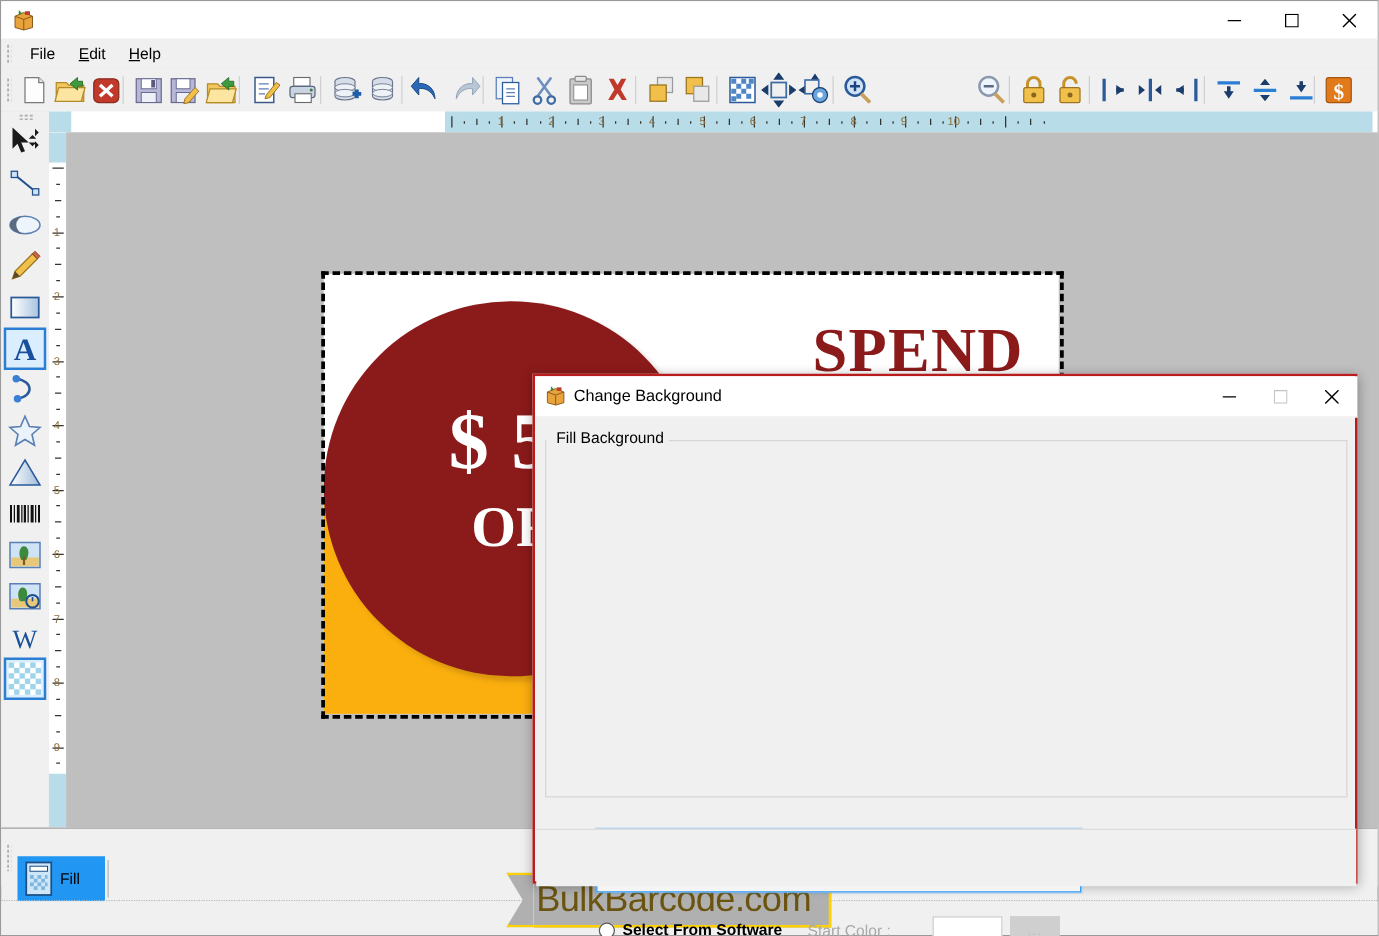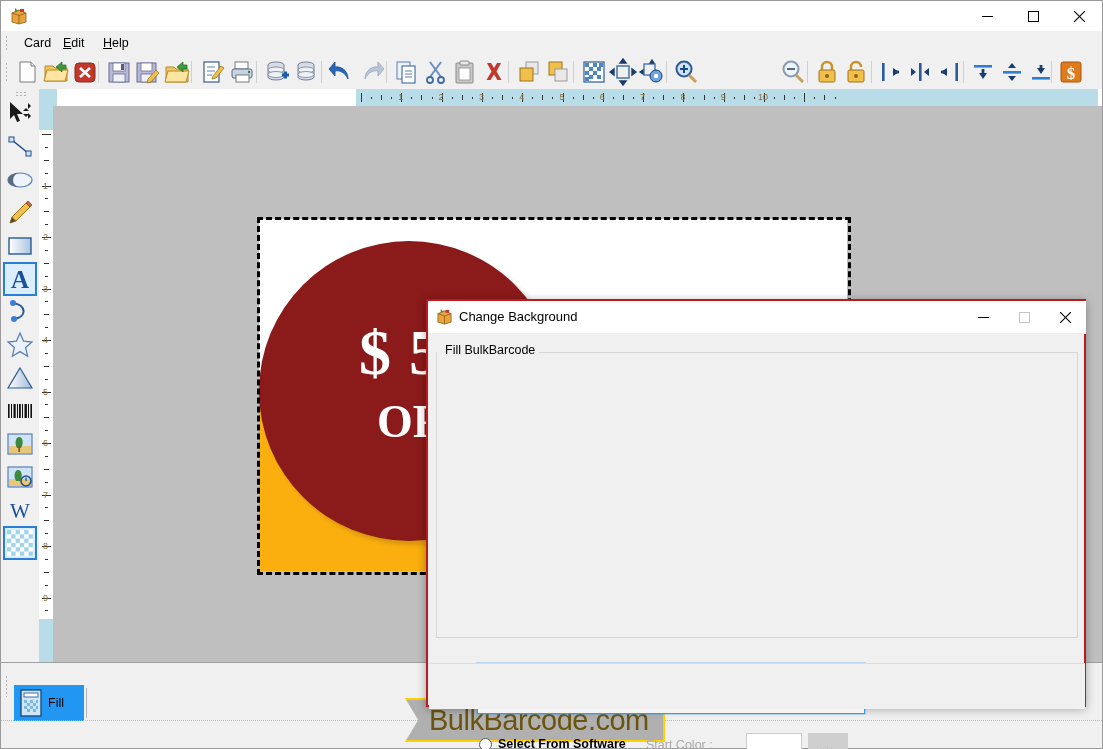--- a/index.html
+++ b/index.html
@@ -145,21 +145,21 @@
         <svg width="11" height="11" viewBox="0 0 11 11">
             <line x1="0" y1="0" x2="11" y2="11" stroke="#000" stroke-width="1.1"></line>
             <line x1="11" y1="0" x2="0" y2="11" stroke="#000" stroke-width="1.1"></line>
           </svg>
       </div>
     </div>
   </div>
 
   <div class="menubar">
     <div class="grip" style="top:4px;height:16px;"></div>
-    <div class="menu-item" style="left:13px;"><span>Card</span></div>
+    <div class="menu-item" style="left:13px;"><span>File</span></div>
     <div class="menu-item" style="left:52px;"><span class="mi-u" style="text-decoration:none;"><span style="text-decoration:underline">E</span>dit</span></div>
     <div class="menu-item" style="left:92px;"><span><span style="text-decoration:underline">H</span>elp</span></div>
   </div>
 
   <div class="toolbar">
     <div class="grip"></div>
 
     <svg class="tb" style="left:12px" viewBox="0 0 28 28">
       <path d="M7 4 h11 l4 4 v16 h-15 z" fill="#fdfdfd" stroke="#7a7a7a" stroke-width="1"></path>
       <path d="M18 4 v4 h4" fill="#dfe8f5" stroke="#7a7a7a" stroke-width="1"></path>
@@ -622,20 +622,21 @@
   </div>
 
   <div class="canvas">
     <div class="card">
       <div class="card-orange"></div>
       <div class="circle-shadow"></div>
       <div class="circle">
         <div class="c-price">$ 5.</div>
         <div class="c-off">OF</div>
       </div>
+      <div class="spend">SPEND</div>
     </div>
     <div class="seldash"></div>
   </div>
 
   <div class="tabstrip">
     <div class="tgrip"></div>
   </div>
   <div class="ftab">
     <svg class="ftab-ic" viewBox="0 0 26 30">
       <rect x="3" y="2" width="20" height="26" fill="#cfe6f7" stroke="#1b4f86" stroke-width="1.4"></rect>
@@ -695,21 +696,21 @@
             </svg>
         </div>
       </div>
     </div>
 
     <div class="gbox">
       <div class="gbox-line" style="left:88px;width:554px;"></div>
       <div class="gbox-line2"></div>
       <div class="gbox-line3"></div>
       <div class="gbox-line4"></div>
-      <div class="gbox-lbl">Fill BulkBarcode</div>
+      <div class="gbox-lbl">Fill Background</div>
     </div>
 
     <div class="hiliterow"></div>
 
     <div class="radio on" style="left:51px;top:381px;"></div>
     <div class="rlbl" style="left:70px;top:380px;">Solid Color</div>
     <div class="flbl" style="left:236px;top:381px;">Select Color :</div>
     <div class="swatch" style="left:320px;top:373px;width:55px;height:26px;">
       <div class="swatch-in" id="solid-swatch" style="background: rgb(217, 155, 40);"></div>
     </div>

